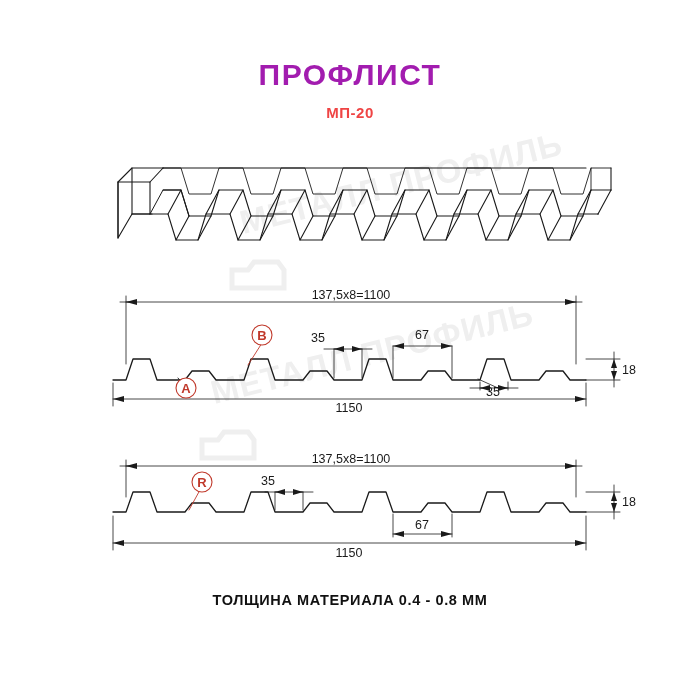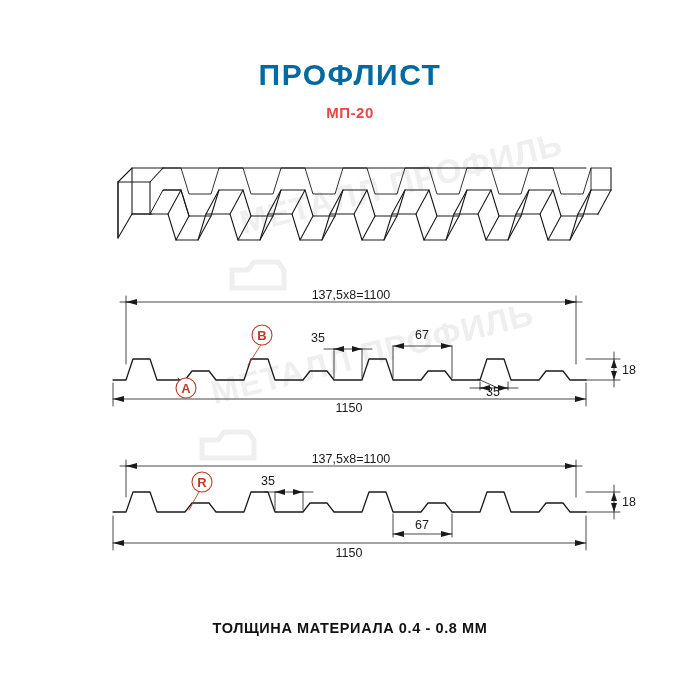--- a/index.html
+++ b/index.html
@@ -23,37 +23,37 @@
   }
   .title {
     position: absolute;
     left: 0;
     top: 58px;
     width: 700px;
     text-align: center;
     font-size: 30px;
     font-weight: bold;
     letter-spacing: 1.5px;
-    color: #0369a1;
+    color: #a21caf;
   }
   .subtitle {
     position: absolute;
     left: 0;
     top: 104px;
     width: 700px;
     text-align: center;
     font-size: 15px;
     font-weight: bold;
     letter-spacing: 0.5px;
     color: #ef4444;
   }
   .footer-note {
     position: absolute;
     left: 0;
-    top: 620px;
+    top: 592px;
     width: 700px;
     text-align: center;
     font-size: 14.5px;
     font-weight: bold;
     letter-spacing: 0.6px;
     color: #111;
   }
   svg.board {
     position: absolute;
     left: 0;

